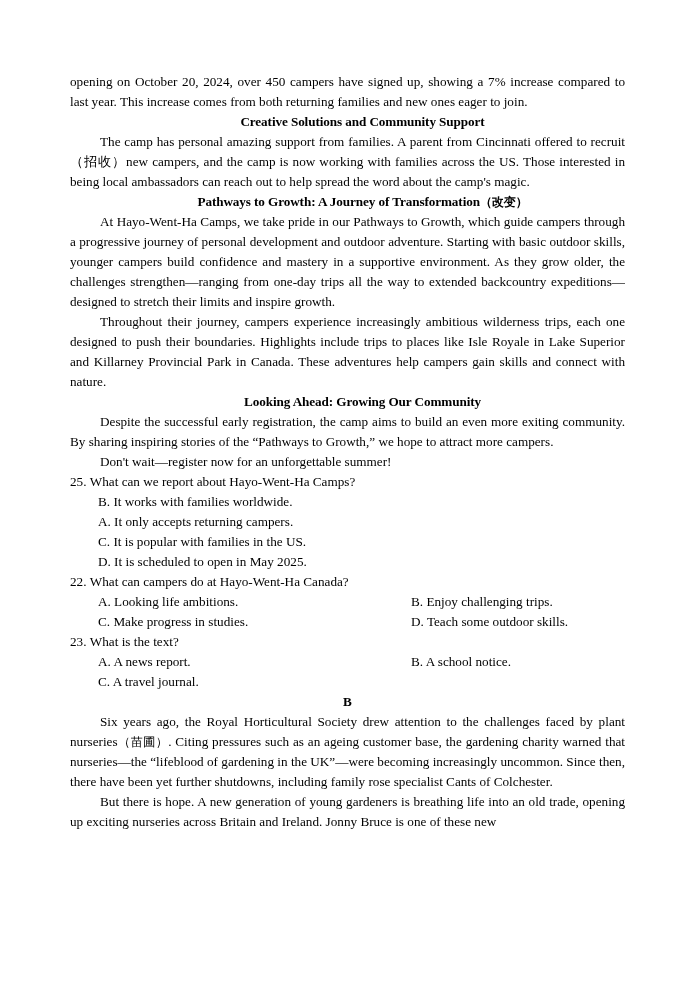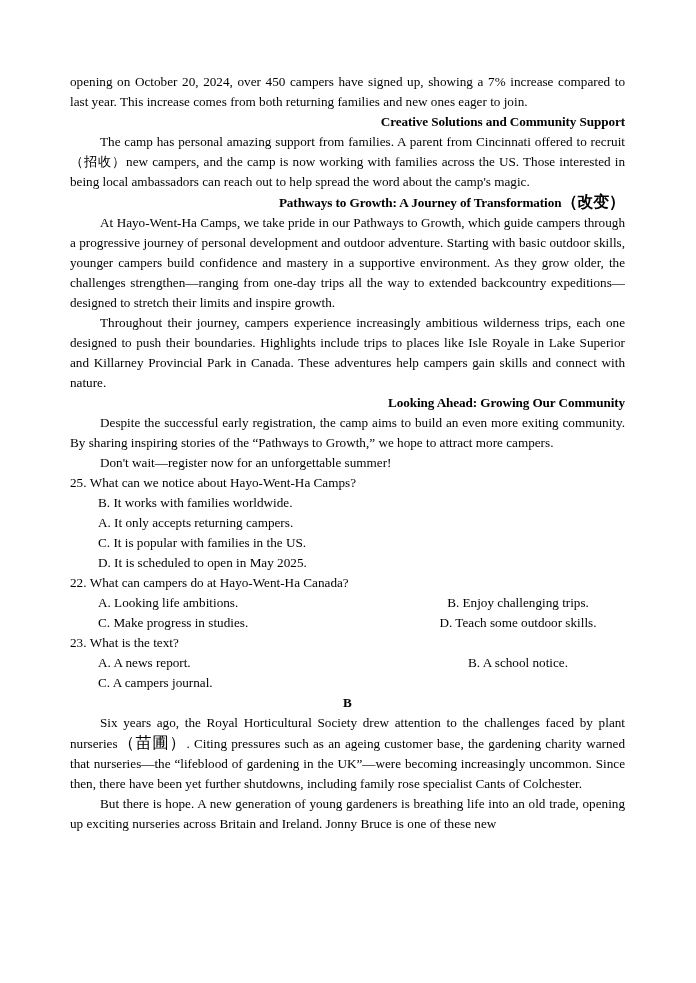--- a/index.html
+++ b/index.html
@@ -38,21 +38,21 @@
   p.para.indent {
     text-indent: 30px;
   }
   p.para.last-left {
     text-align: left;
   }
   .heading {
     margin: 0;
     font-weight: bold;
     text-indent: 30px;
-    text-align: right;
+    text-align: center;
     letter-spacing: -0.1px;
   }
   .center-label {
     margin: 0;
     text-align: center;
     font-weight: bold;
   }
   .q-block {
     margin: 0;
   }
@@ -81,25 +81,24 @@
     align-items: baseline;
   }
   .opt-col-a {
     width: 313px;
     flex: 0 0 313px;
     white-space: nowrap;
   }
   .opt-col-b {
     flex: 1 1 auto;
     white-space: nowrap;
-    text-align: center;
   }
   .cjk {
     font-family: "DejaVu Sans", sans-serif;
-    font-size: 16px;
+    font-size: 12px;
   }
 </style>
 </head>
 <body>
 
 <div class="page">
   <div class="doc">
 
     <p class="para">opening on October 20, 2024, over 450 campers have signed up, showing a 7% increase compared to last year. This increase comes from both returning families and new ones eager to join.</p>
 
@@ -113,21 +112,21 @@
 
     <p class="para indent">Throughout their journey, campers experience increasingly ambitious wilderness trips, each one designed to push their boundaries. Highlights include trips to places like Isle Royale in Lake Superior and Killarney Provincial Park in Canada. These adventures help campers gain skills and connect with nature.</p>
 
     <p class="heading"><span>Looking Ahead: Growing Our Community</span></p>
 
     <p class="para indent">Despite the successful early registration, the camp aims to build an even more exiting community. By sharing inspiring stories of the “Pathways to Growth,” we hope to attract more campers.</p>
 
     <p class="para indent last-left">Don't wait—register now for an unforgettable summer!</p>
 
     <div class="q-block">
-      <p class="q-stem"><span>25.</span>&nbsp;<span>What can we notice about Hayo-Went-Ha Camps?</span></p>
+      <p class="q-stem"><span>25.</span>&nbsp;<span>What can we report about Hayo-Went-Ha Camps?</span></p>
       <div class="opts-one">
         <p class="opt-line">B. It works with families worldwide.</p>
         <p class="opt-line">A. It only accepts returning campers.</p>
         <p class="opt-line">C. It is popular with families in the US.</p>
         <p class="opt-line">D. It is scheduled to open in May 2025.</p>
       </div>
     </div>
 
     <div class="q-block">
       <p class="q-stem"><span>22.</span>&nbsp;<span>What can campers do at Hayo-Went-Ha Canada?</span></p>
@@ -144,21 +143,21 @@
     </div>
 
     <div class="q-block">
       <p class="q-stem"><span>23.</span>&nbsp;<span>What is the text?</span></p>
       <div class="opts-two">
         <div class="opt-row">
           <span class="opt-col-a">A. A news report.</span>
           <span class="opt-col-b">B. A school notice.</span>
         </div>
         <div class="opt-row">
-          <span class="opt-col-a">C. A campers journal.</span>
+          <span class="opt-col-a">C. A travel journal.</span>
         </div>
       </div>
     </div>
 
     <p class="center-label">B</p>
 
     <p class="para indent"><span>Six years ago, the Royal Horticultural Society drew attention to the challenges faced by plant nurseries</span><span class="cjk">（苗圃）</span><span>. Citing pressures such as an ageing customer base, the gardening charity warned that nurseries—the “lifeblood of gardening in the UK”—were becoming increasingly uncommon. Since then, there have been yet further shutdowns, including family rose specialist Cants of Colchester.</span></p>
 
     <p class="para indent">But there is hope. A new generation of young gardeners is breathing life into an old trade, opening up exciting nurseries across Britain and Ireland. Jonny Bruce is one of these new</p>
 

